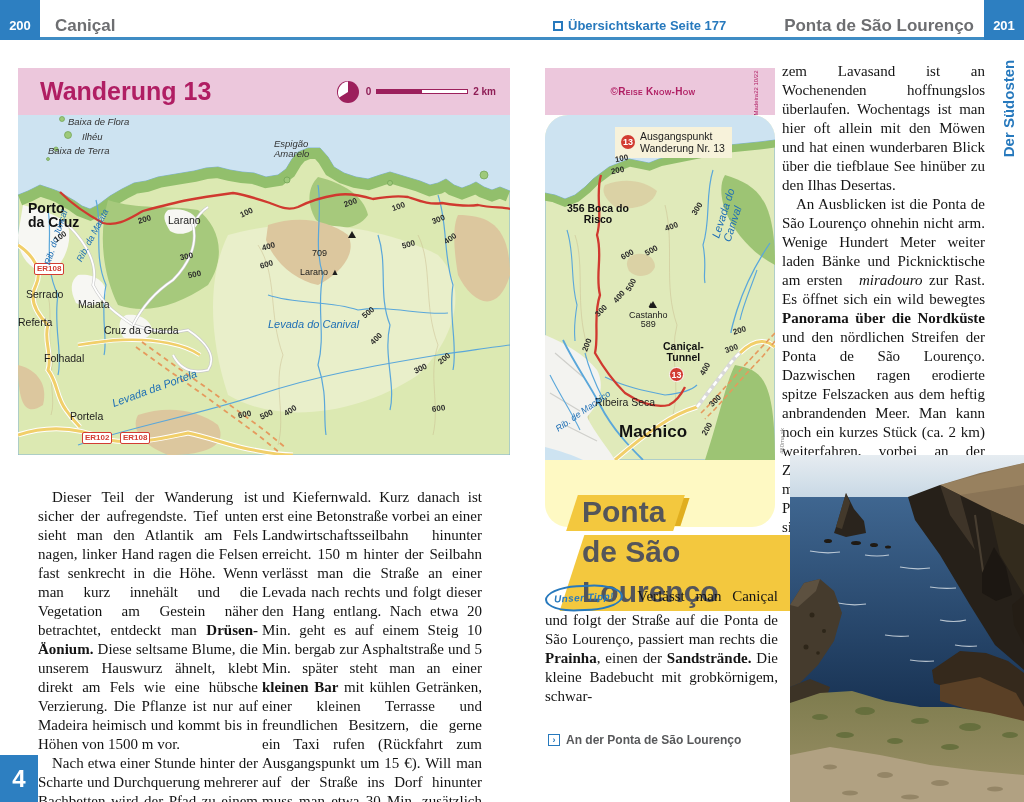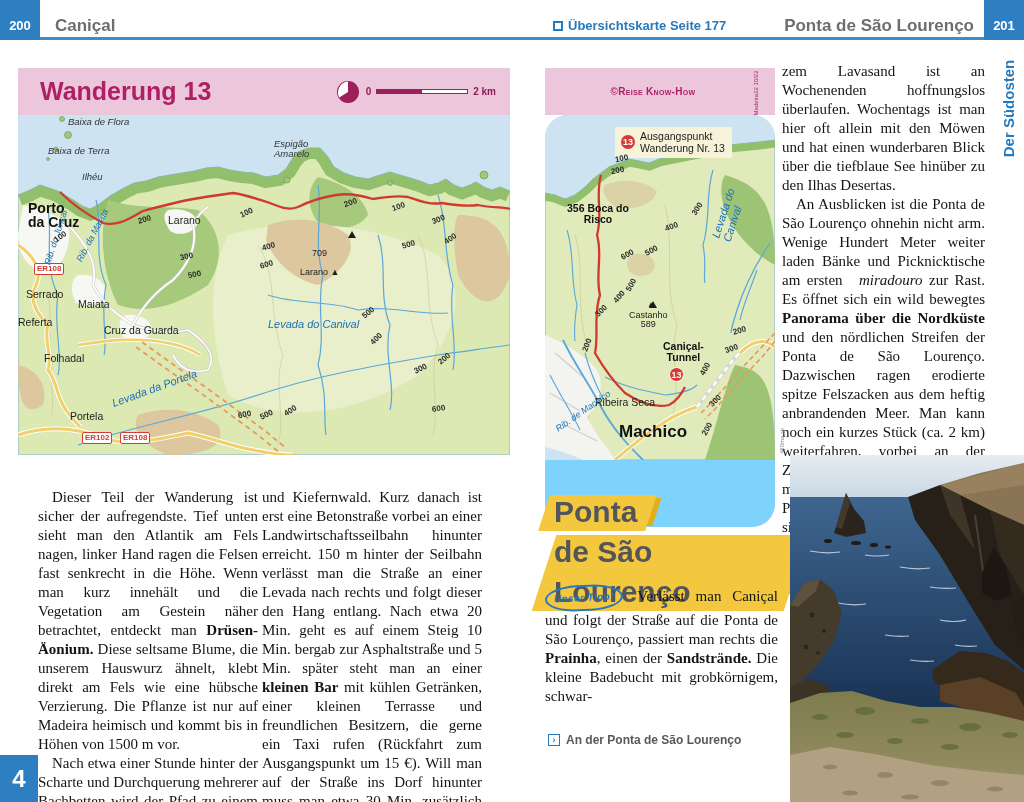--- a/index.html
+++ b/index.html
@@ -30,21 +30,21 @@
   .scale-wrap { display:flex; align-items:center; gap:5px; margin-left:auto; margin-right:14px; }
   .scale-num { color:#8e1d55; font-weight:bold; font-size:10px; }
   .scale-bar { width:92px; height:5px; border:1px solid #9c205c; display:flex; }
   .scale-bar .dark { width:50%; height:100%; background:#9c205c; }
   .scale-bar .lite { width:50%; height:100%; background:#fff; }
   #map2 .map-head { justify-content:center; }
   .credit { color:#b01e63; font-weight:bold; font-size:10px; letter-spacing:.3px;
             font-variant:small-caps; margin-right:14px; }
   .edition { position:absolute; right:-3px; top:22px; transform:rotate(-90deg);
              transform-origin:center; font-size:6px; color:#b01e63; white-space:nowrap; }
-  .map-body { position:relative; width:100%; background:#7dd3fc; overflow:hidden; }
+  .map-body { position:relative; width:100%; background:#fef9c3; overflow:hidden; }
   #map1 .map-body { height:340px; }
   #map2 .map-body { height:412px;border-radius:23px; }
   .map-body svg { position:absolute; left:0; top:0; }
 
   .maplabel { position:absolute; white-space:pre-line; line-height:1.05; pointer-events:none; }
   .sea     { font-size:9.5px; font-style:italic; color:#333; }
   .town    { font-size:14px; font-weight:bold; color:#111; line-height:1.0;margin-top:28px; }
   .city    { font-size:17px; font-weight:bold; color:#111; }
   .village { font-size:10.5px; color:#1c1c1c; }
   .er      { font-size:8px; font-weight:bold; color:#d23c32; background:#fff;
@@ -77,21 +77,21 @@
   #left-col1 { left:38px; top:488px; width:220px; }
   #left-col2 { left:262px; top:488px; width:220px; }
   #tip-block { left:545px; top:585px; width:233px; }
 
   .tip-badge { display:inline-block; font-family:"Liberation Sans", sans-serif; font-size:10px;
                font-weight:bold; font-style:italic; color:#2779bd; border:2px solid #2779bd;
                border-radius:50% / 60%; padding:1px 7px 2px; transform:rotate(-3deg);
                letter-spacing:.4px; margin-right:4px; text-indent:0; white-space:nowrap; }
 
   
-  .sec-head { position:absolute; left:548px; top:492px; width:240px; font-weight:bold;
+  .sec-head { position:absolute; left:576px; top:492px; width:240px; font-weight:bold;
               color:#54555a; font-size:30px; line-height:40px; }
   .hl { position:relative; display:inline-block; z-index:0; padding:0 6px; }
   .hl::before { content:''; position:absolute; left:-4px; right:-8px; top:3px; bottom:1px;
                 background:#f3c83e; transform:skewX(-18deg); z-index:-1; }
   .hl::after { content:''; position:absolute; right:-14px; top:6px; width:10px; height:70%;
                background:#e0ae1f; transform:skewX(-18deg); z-index:-2; }
 
   
   .caption { position:absolute; left:548px; top:733px; display:flex; align-items:center; gap:6px;
              font-size:12px; font-weight:bold; color:#58595b; }
@@ -187,21 +187,21 @@
       <circle cx="44" cy="4" r="2.5" fill="#9ec97a" stroke="#6fa052" stroke-width="0.7"></circle>
       <circle cx="50" cy="20" r="3.5" fill="#9ec97a" stroke="#6fa052" stroke-width="0.7"></circle>
       <circle cx="38" cy="34" r="2" fill="#9ec97a" stroke="#6fa052" stroke-width="0.7"></circle>
       <circle cx="30" cy="44" r="1.5" fill="#9ec97a" stroke="#6fa052" stroke-width="0.7"></circle>
       <circle cx="269" cy="65" r="3" fill="#9ec97a" stroke="#6fa052" stroke-width="0.7"></circle>
       <circle cx="372" cy="68" r="2.5" fill="#9ec97a" stroke="#6fa052" stroke-width="0.7"></circle>
       <circle cx="466" cy="60" r="4" fill="#9ec97a" stroke="#6fa052" stroke-width="0.7"></circle>
       <path d="M330,123 l4,-7 4,7 Z" fill="#1c1c1c"></path>
     </svg>
   <div class="maplabel sea" style="left: 50px; top: 2px;">Baixa de Flora</div>
-      <div class="maplabel sea" style="left: 64px; top: 17px; margin-top: 40px;">Ilhéu</div>
+      <div class="maplabel sea" style="left: 64px; top: 17px;">Ilhéu</div>
       <div class="maplabel sea" style="left: 30px; top: 31px;">Baixa de Terra</div>
       <div class="maplabel sea" style="left: 256px; top: 24px;">Espigão
 Amarelo</div>
       <div class="maplabel town" style="left: 10px; top: 58px;">Porto
 da Cruz</div>
       <div class="maplabel village" style="left: 150px; top: 100px;">Larano</div>
       <div class="maplabel er" style="left: 16px; top: 148px;">ER108</div>
       <div class="maplabel village" style="left: 8px; top: 174px;">Serrado</div>
       <div class="maplabel village" style="left: 60px; top: 184px;">Maiata</div>
       <div class="maplabel village" style="left: 0px; top: 202px;">Referta</div>

